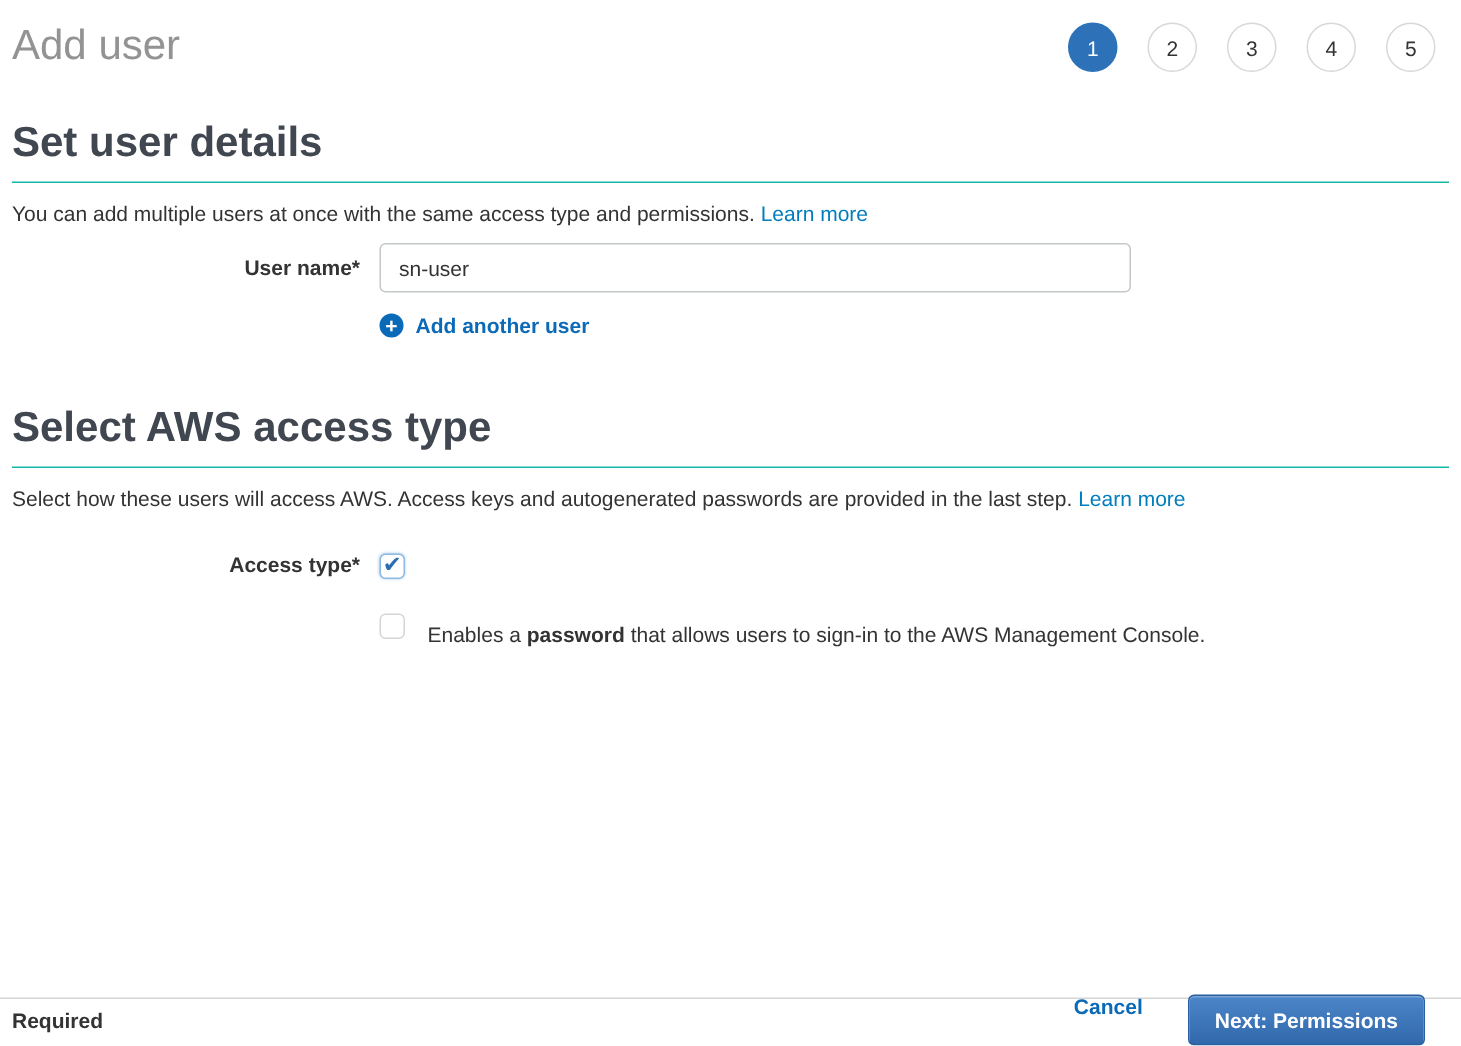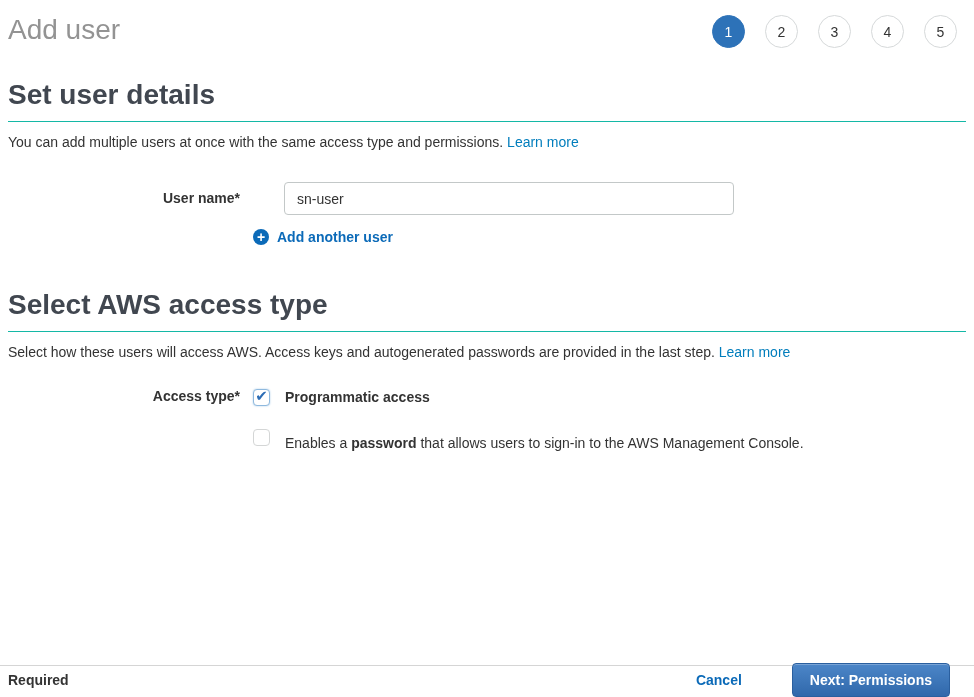--- a/index.html
+++ b/index.html
@@ -29,28 +29,28 @@
   
   .section-heading {
     font-size: 28px; font-weight: 700; color: #414750;
     margin-top: 31px; padding-bottom: 10px; border-bottom: 1px solid #14b8a6;
   }
   .section-desc { margin-top: 12px; font-size: 14px; color: #333; }
   a.text-link { color: #007dbc; text-decoration: none; cursor: pointer; }
   a.bold-link { color: #0b6ab8; font-weight: bold; text-decoration: none; cursor: pointer; }
 
   
-  .form-row { display: flex; margin-top: 32px; gap: 31px; }
+  .form-row { display: flex; margin-top: 12px; }
   .label-col {
     width: 232px; min-width: 232px; text-align: right; margin-right: 13px;
     font-weight: bold; color: #333;
   }
   .form-row .label-col { padding-top: 8px; }
   .username-input {
-    width: 450px; height: 33px; padding: 6px 12px;
+    width: 501px; height: 33px; padding: 6px 12px;
     font-size: 14px; font-family: inherit; color: #333;
     border: 1px solid #c3c8c8; border-radius: 4px; outline: none;
   }
   .add-another-row { margin-top: 14px; margin-left: 245px; display: flex; align-items: center; }
   .plus-icon {
     width: 16px; height: 16px; border-radius: 50%;
     background: #0b6ab8; color: #ffffff;
     display: inline-flex; align-items: center; justify-content: center;
     font-size: 14px; font-weight: bold; line-height: 16px;
     margin-right: 8px; cursor: pointer;
@@ -78,21 +78,21 @@
   .option-desc b { font-weight: bold; }
 
   
   .footer {
     position: absolute; left: 0; right: 0; bottom: 0; height: 32px;
     border-top: 1px solid #d5d5d5; background: #ffffff;
     display: flex; justify-content: space-between; align-items: center;
     padding: 0 24px 4px 8px;
   }
   .required-label { font-weight: bold; color: #333; }
-  .footer-actions { display: flex; align-items: center; gap: 20px; }
+  .footer-actions { display: flex; align-items: flex-start; }
   .cancel-link { margin-right: 30px; font-size: 14px; }
   .next-button {
     background: linear-gradient(#4c86c8, #3068ab);
     border: 1px solid #2a5f9f; border-radius: 4px;
     color: #ffffff; font-weight: bold; font-size: 14px; font-family: inherit;
     padding: 8px 17px; cursor: pointer;
     box-shadow: inset 0 1px 0 rgba(255,255,255,0.25);
   }
 </style>
 </head>
@@ -131,21 +131,20 @@
 
   <div class="access-row">
     <div class="label-col">Access type*</div>
     <div class="options-col">
 
       <div class="option">
         <div class="checkbox checked">
           <span class="check">✔</span>
         </div>
         <div class="option-text">
-          <div class="option-title">Programmatic access</div>
         </div>
       </div>
 
       <div class="option">
         <div class="checkbox">
           
         </div>
         <div class="option-text">
           <div class="option-desc"><span>Enables a </span><b>password</b><span> that allows users to sign-in to the AWS Management Console.</span></div>
         </div>

